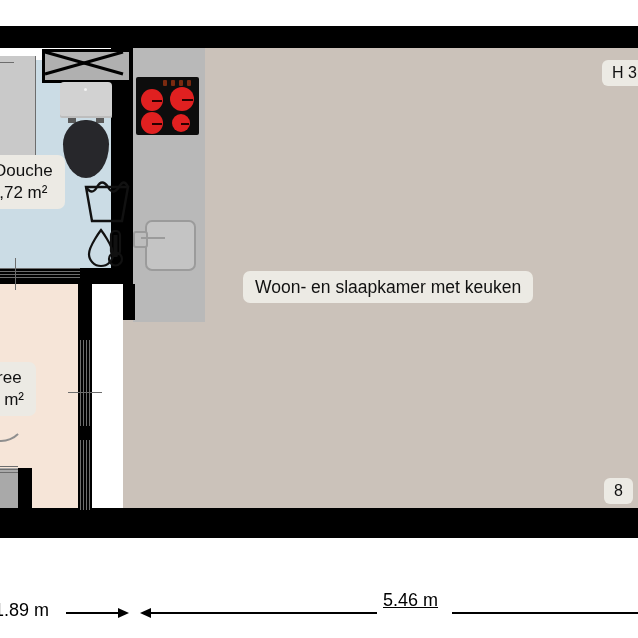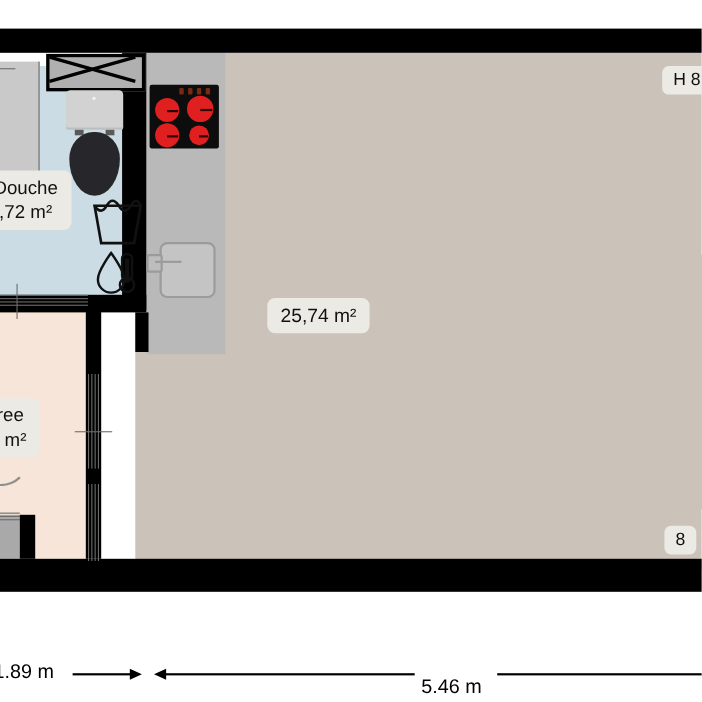--- a/index.html
+++ b/index.html
@@ -168,44 +168,44 @@
   <div class="hatch" style="left:80px;top:440px;width:10px;height:70px;">
      <div class="vline" style="left:0px;"></div>
      <div class="vline" style="left:3px;"></div>
      <div class="vline" style="left:6px;"></div>
      <div class="vline" style="left:9px;"></div>
   </div>
 
   <div class="door-arc" style="left:-24px;top:392px;width:46px;height:46px;"></div>
 
   <div class="roomlabel" style="left:243px;top:271px;">
-    <span class="l2">25,74 m²</span>
+    <span>Woon- en slaapkamer met keuken</span>
   </div>
 
   <div class="roomlabel label-small" style="left:-18px;top:155px;">
     <span>Douche</span>
     <span class="l2">,72 m²</span>
   </div>
 
   <div class="roomlabel label-small" style="left:-22px;top:362px;">
     <span>tree</span>
     <span class="l2">8 m²</span>
   </div>
 
   <div class="edgechip" style="left:602px;top:60px;">
-    <span>H 8</span>
+    <span>H 3</span>
   </div>
   <div class="edgechip" style="left:604px;top:478px;">
     <span>8</span>
   </div>
 
   <div class="dimrow">
     <div class="dimtext" style="left:-6px;top:10px;">1.89 m</div>
     <div class="dimline" style="left:66px;top:22px;width:55px;"></div>
     <div class="arrowR" style="left:118px;top:18px;"></div>
 
     <div class="arrowL" style="left:140px;top:18px;"></div>
     <div class="dimline" style="left:150px;top:22px;width:227px;"></div>
-    <div class="dimtext" style="left:383px;top:24px;">5.46 m</div>
+    <div class="dimtext" style="left:383px;top:0;text-decoration:underline;">5.46 m</div>
     <div class="dimline" style="left:452px;top:22px;width:186px;"></div>
   </div>
 
 </div>
 
 </body></html>

